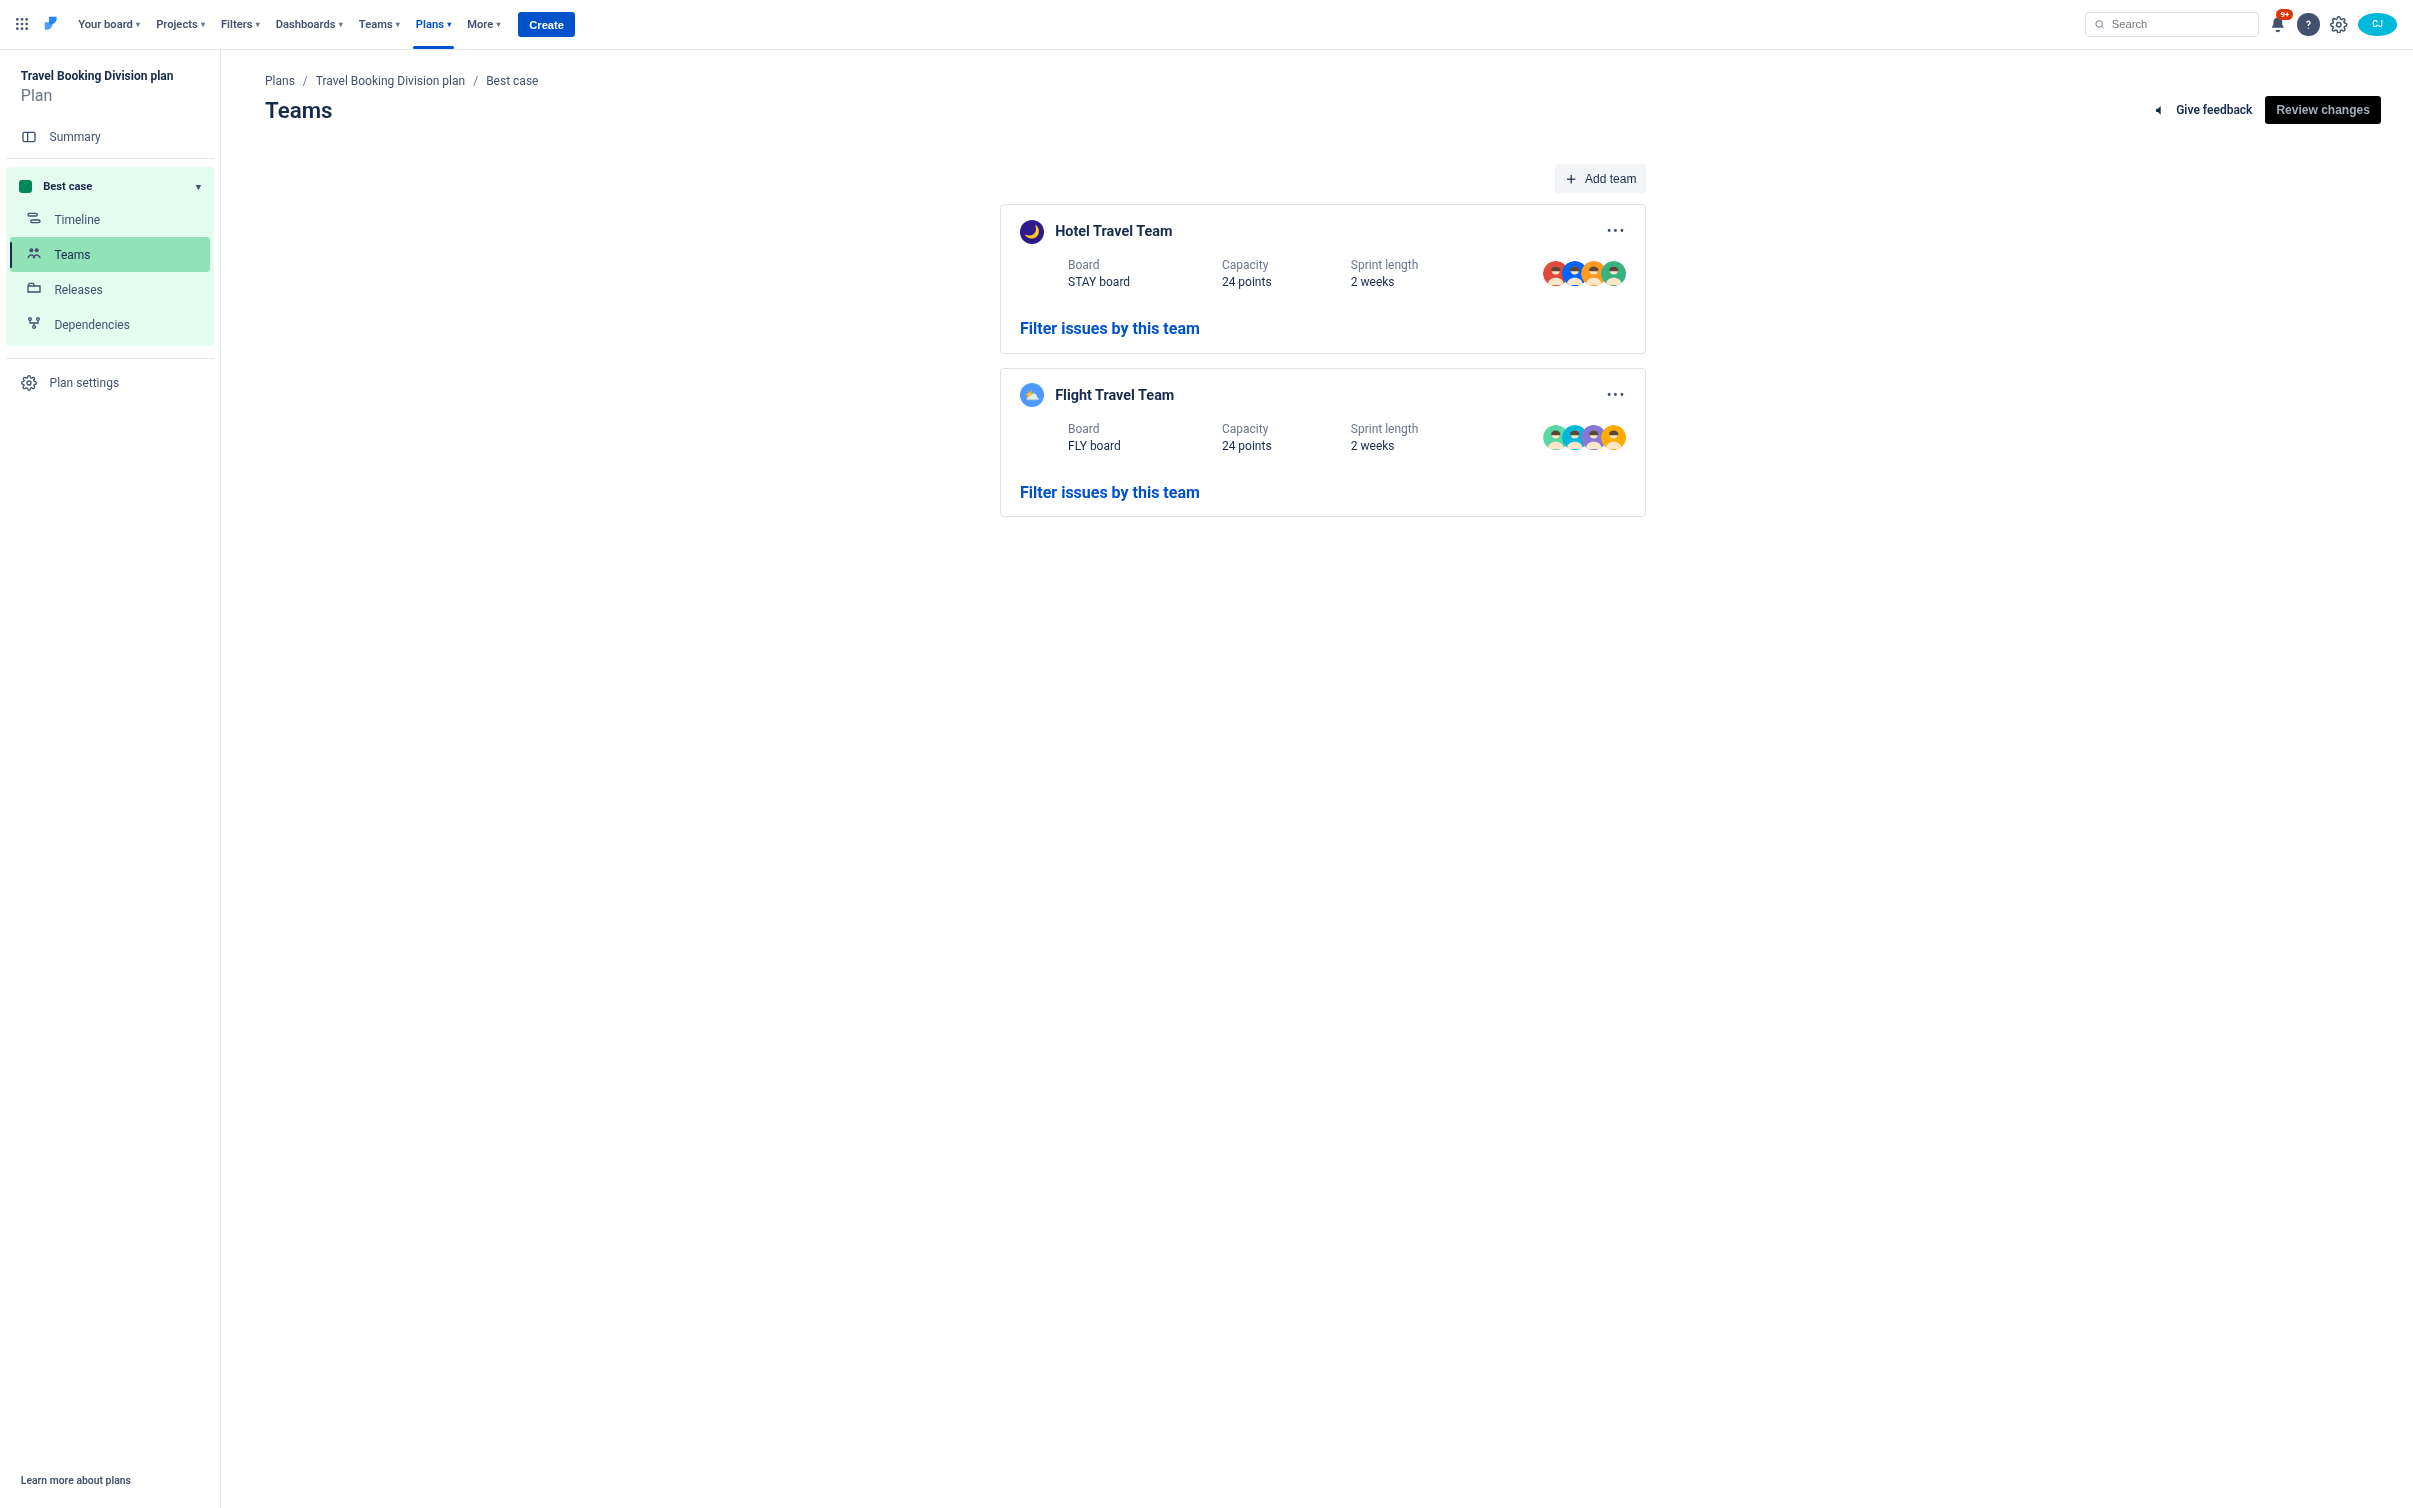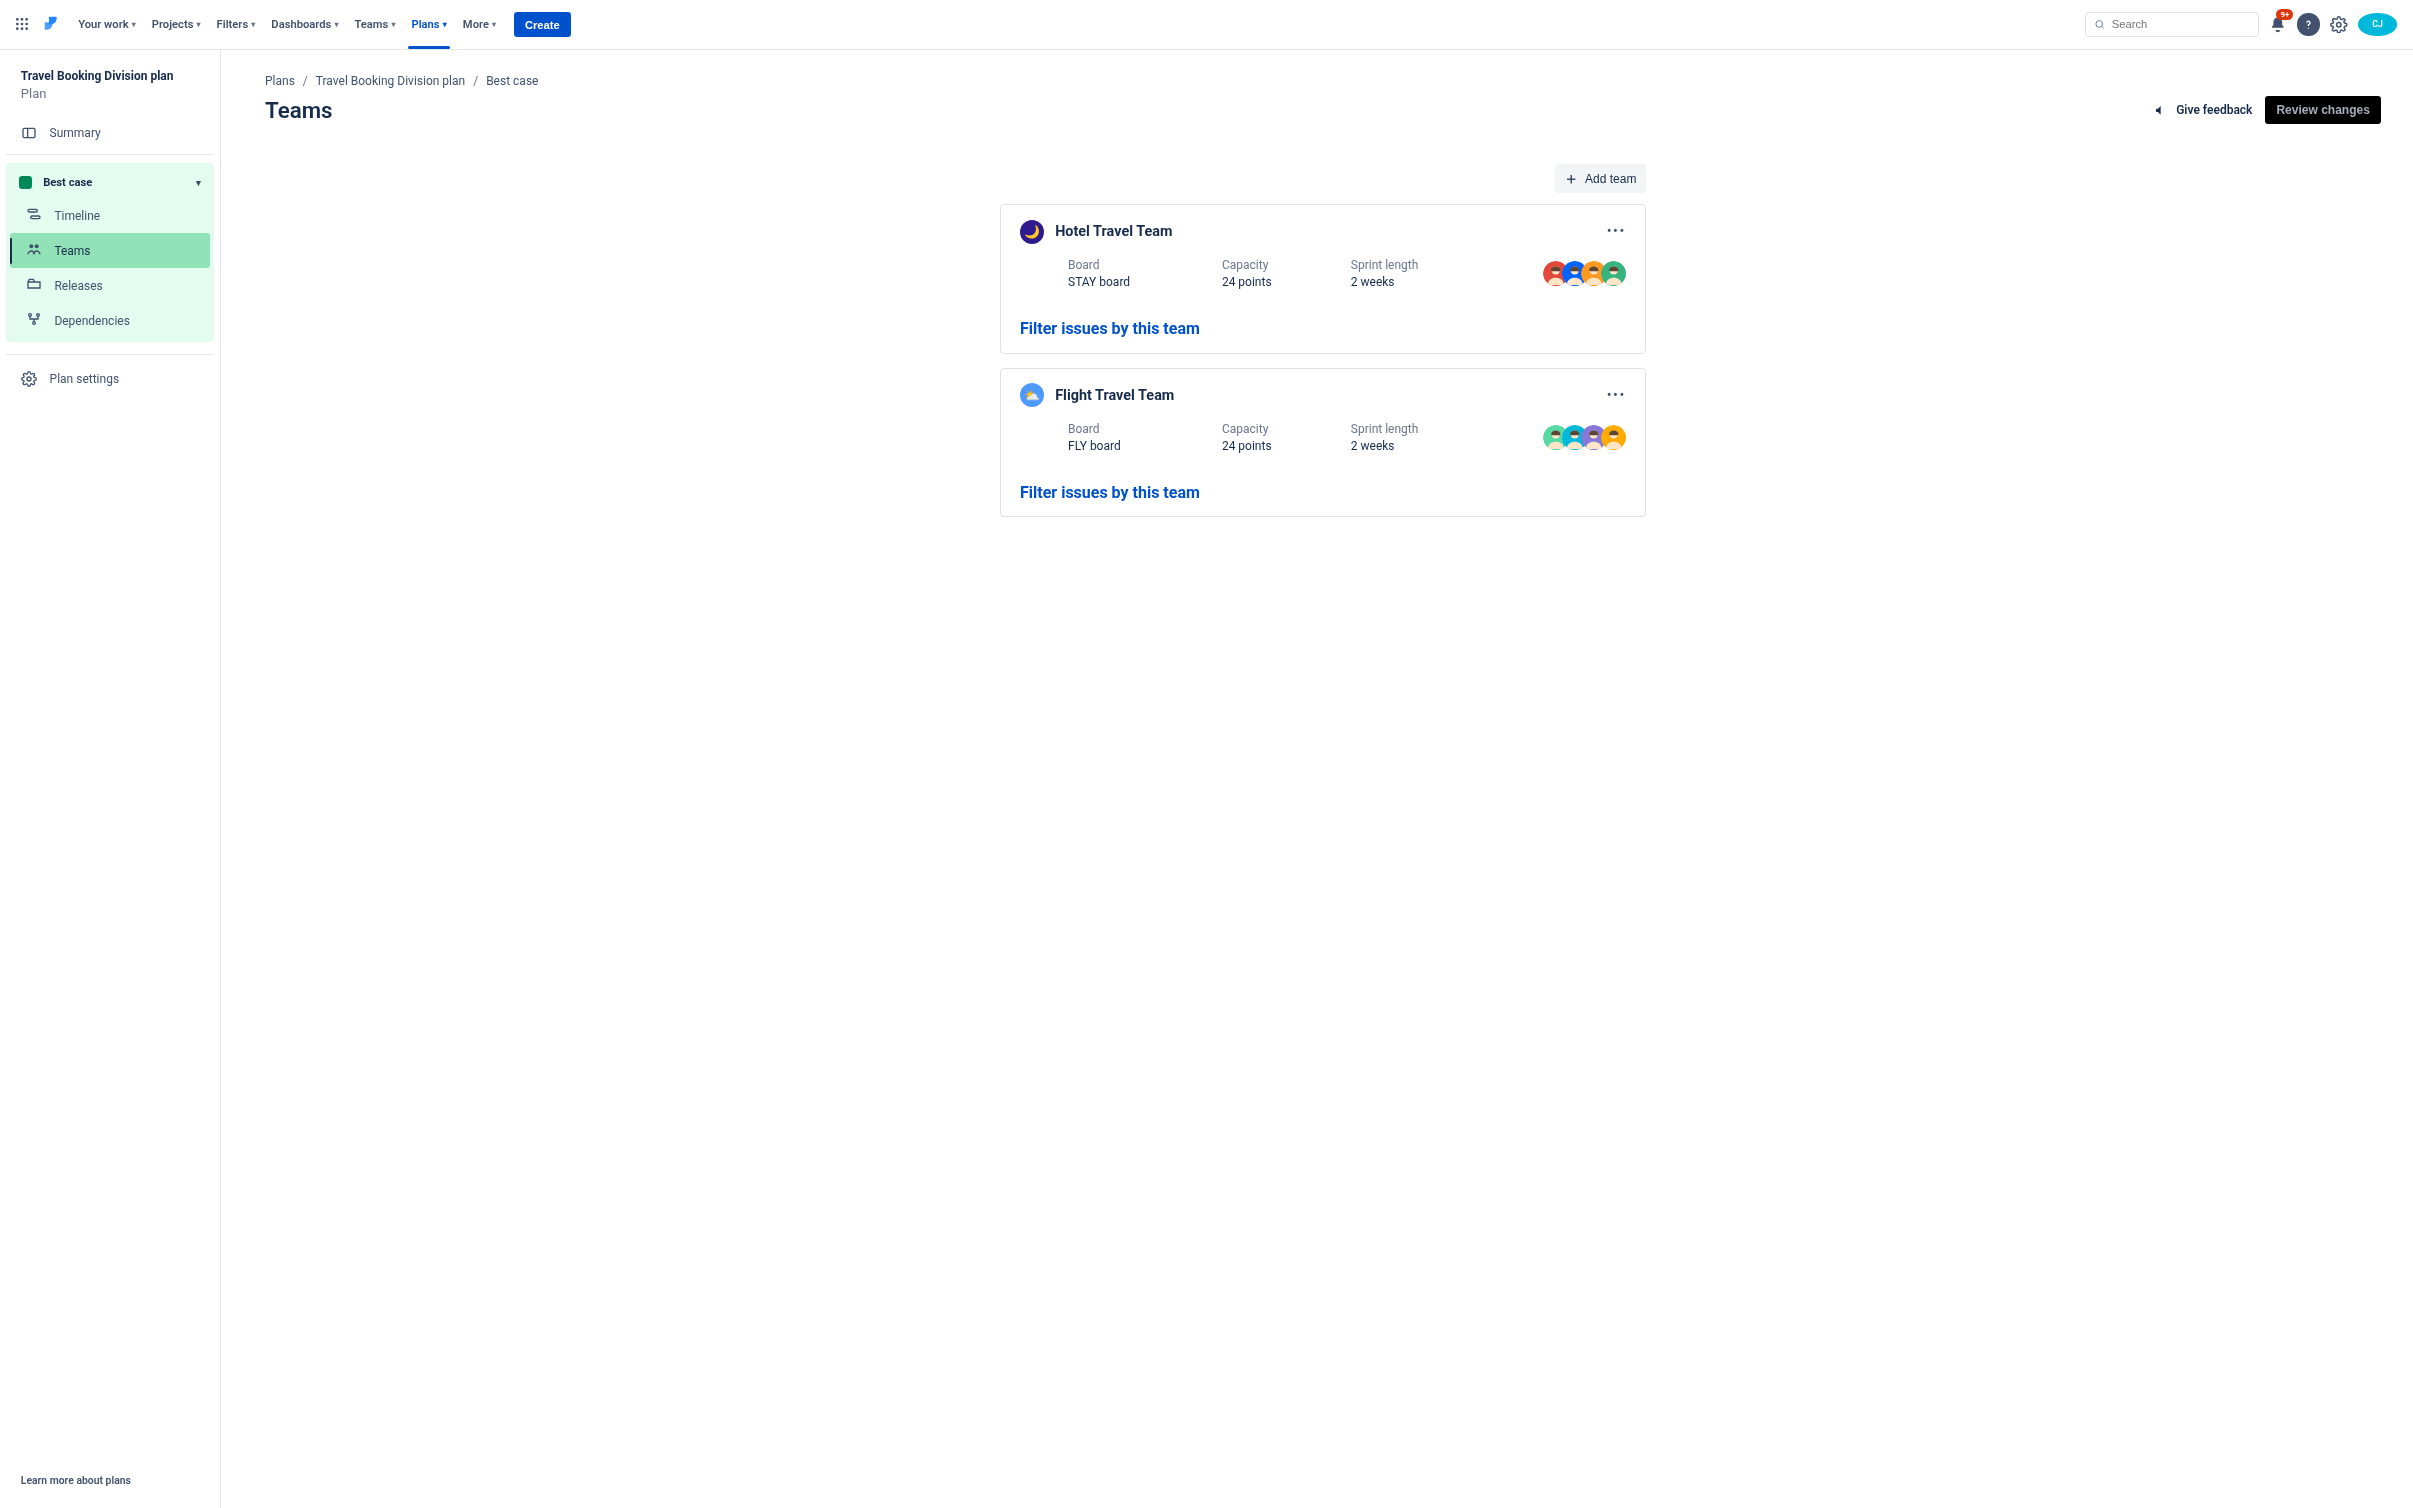--- a/index.html
+++ b/index.html
@@ -43,21 +43,21 @@
 .search-box input { border: none; outline: none; font-size: 11.2px; width: 100%; color:#172B4D; }
 .topbar-icon { width: 22.3px; height: 22.3px; border-radius: 50%; display:flex; align-items:center; justify-content:center; cursor:pointer; }
 .topbar-icon.filled { background:#42526E; color:#fff; }
 .notif { position: relative; }
 .notif-badge { position:absolute; top:-4px; right:-4px; background:#DE350B; color:#fff; font-size:8px; font-weight:700; border-radius:6.4px; padding:0.8px 4px; }
 .avatar-cj { width:39px; height:22.3px; border-radius:50%; background:#00B8D9; color:#fff; font-size:8.8px; font-weight:600; display:flex; align-items:center; justify-content:center; }
 
 .layout { display:flex; height: calc(100vh - 50px); min-height: 631px; gap: 12px; }
 .sidebar { width: 221px; border-right: 0.8px solid #e5e7ea; display:flex; flex-direction:column; padding: 19px 6.4px 8px 6.4px; }
 .sidebar-title { font-weight:700; font-size:12px; padding:0 14.4px; color:#172B4D; }
-.sidebar-sub { font-size:13px; color:#6B778C; padding: 3.2px 14.4px 16px; }
+.sidebar-sub { font-size:16px; color:#6B778C; padding: 3.2px 14.4px 16px; }
 .sidebar-row { display:flex; align-items:center; gap:12.8px; padding:8px 14.4px; border-radius:3.2px; color:#42526E; cursor:pointer; font-size:12px;}
 .sidebar-row svg { flex:0 0 auto; }
 .sidebar-hr { border:none; border-top:0.8px solid #e5e7ea; margin: 4.8px 0 8px; }
 .scenario-block { background:#E3FCEF; border-radius:4px; margin:0 0 8px 0; padding:3.2px 0; }
 .scenario-header { display:flex; align-items:center; gap:11.2px; padding:9.6px 12.8px; font-weight:700; color:#172B4D; cursor:pointer; }
 .scenario-header .sq { width:12.8px; height:12.8px; border-radius:3.2px; background:#00875A; }
 .scenario-header .chev { margin-left:auto; font-size:9.6px; color:#42526E; }
 .scenario-item { display:flex; align-items:center; gap:12.8px; padding:8px 14.4px 8px 16px; color:#42526E; font-size:12px; cursor:pointer; border-radius:3.2px; margin:0 3.2px;}
 .scenario-item.active { background:#92E2B8; color:#172B4D; position:relative;}
 .scenario-item.active::before { content:""; position:absolute; left:0; top:4.8px; bottom:4.8px; width:2.4px; background:#172B4D; border-radius:1.6px;}
@@ -111,21 +111,21 @@
         </svg>
     </div>
     <div class="logo">
       <svg viewBox="0 0 32 32" width="19" height="19">
           <path d="M15 3 L28 3 L28 6 C28 12 23 16 17 16 L15 16 Z" fill="#2684FF"></path>
           <path d="M8 12 L21 12 L21 15 C21 21 16 25 10 25 L8 25 Z" fill="#2684FF" opacity="0.8"></path>
         </svg>
     </div>
     <div id="nav-items" style="display: flex;">
         <div class="nav-item">
-          <span>Your work</span>
+          <span>Your board</span>
           <span class="nav-chevron">▾</span>
         </div>
         <div class="nav-item">
           <span>Projects</span>
           <span class="nav-chevron">▾</span>
         </div>
         <div class="nav-item">
           <span>Filters</span>
           <span class="nav-chevron">▾</span>
         </div>

